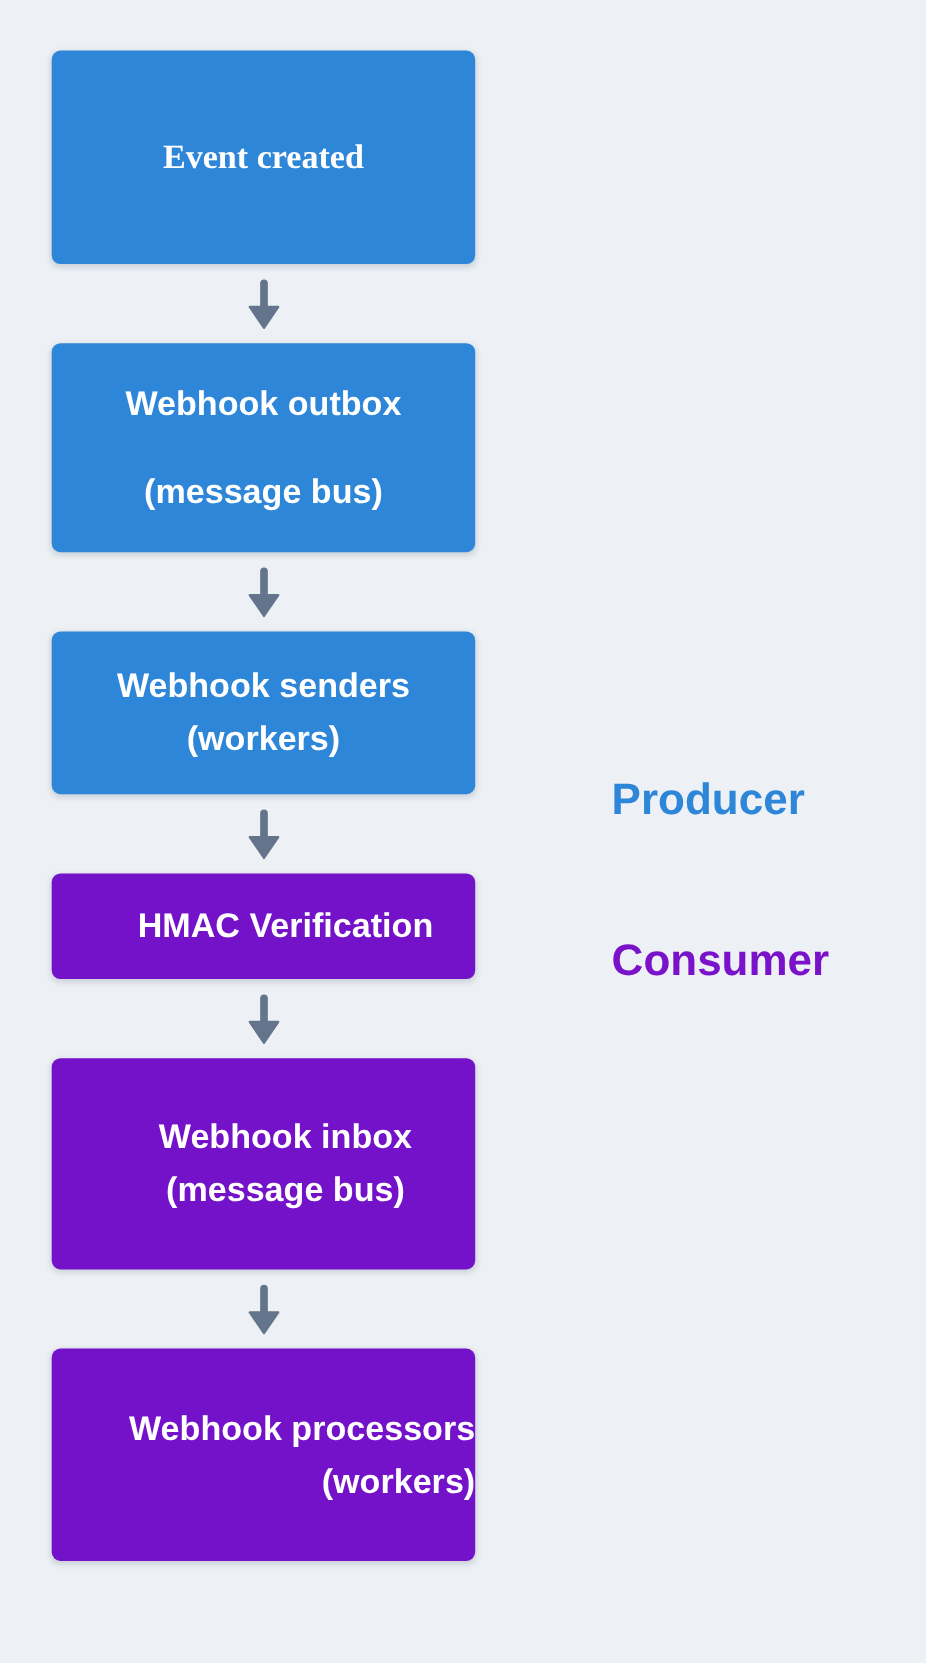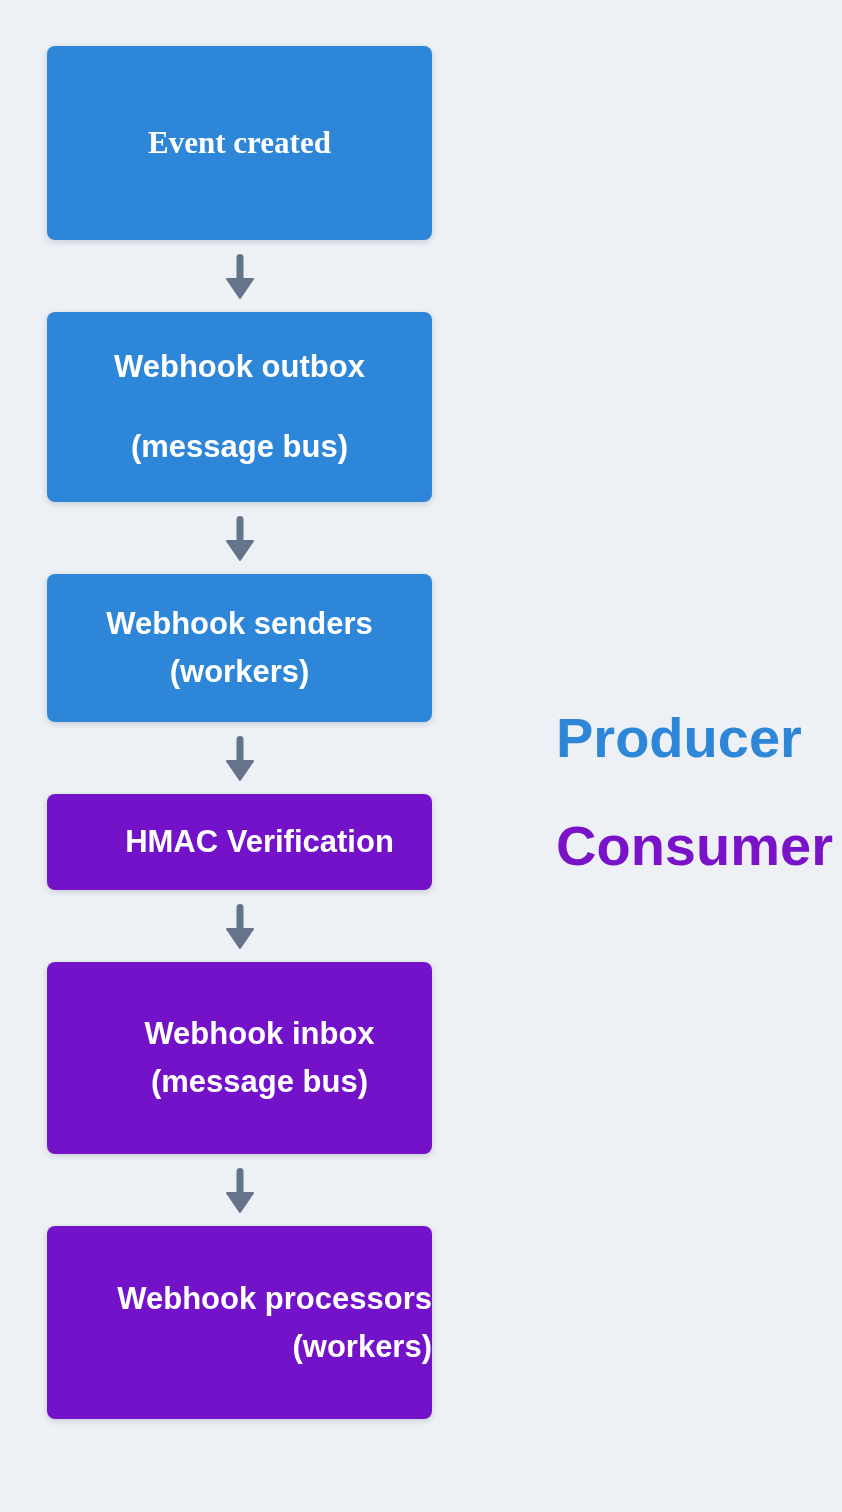--- a/index.html
+++ b/index.html
@@ -54,26 +54,26 @@
   .arrow-wrap {
     height: 72px;
     display: flex;
     align-items: center;
     justify-content: center;
   }
   .arrow-wrap svg { display: block; }
   .side-label {
     position: absolute;
     left: 556px;
-    font-size: 56px;
+    font-size: 40px;
     font-weight: 700;
     white-space: nowrap;
   }
   .side-label.producer { top: 705px; color: var(--producer-label, #2e86d8); }
-  .side-label.consumer { top: 813px; color: var(--consumer-label, #7a12c9); text-align: right; }
+  .side-label.consumer { top: 851px; color: var(--consumer-label, #7a12c9); text-align: right; }
 </style>
 </head>
 <body>
 
 <div class="canvas">
 
   <div class="flow">
 
     <div class="node producer n1">
       <div>Event created</div>

